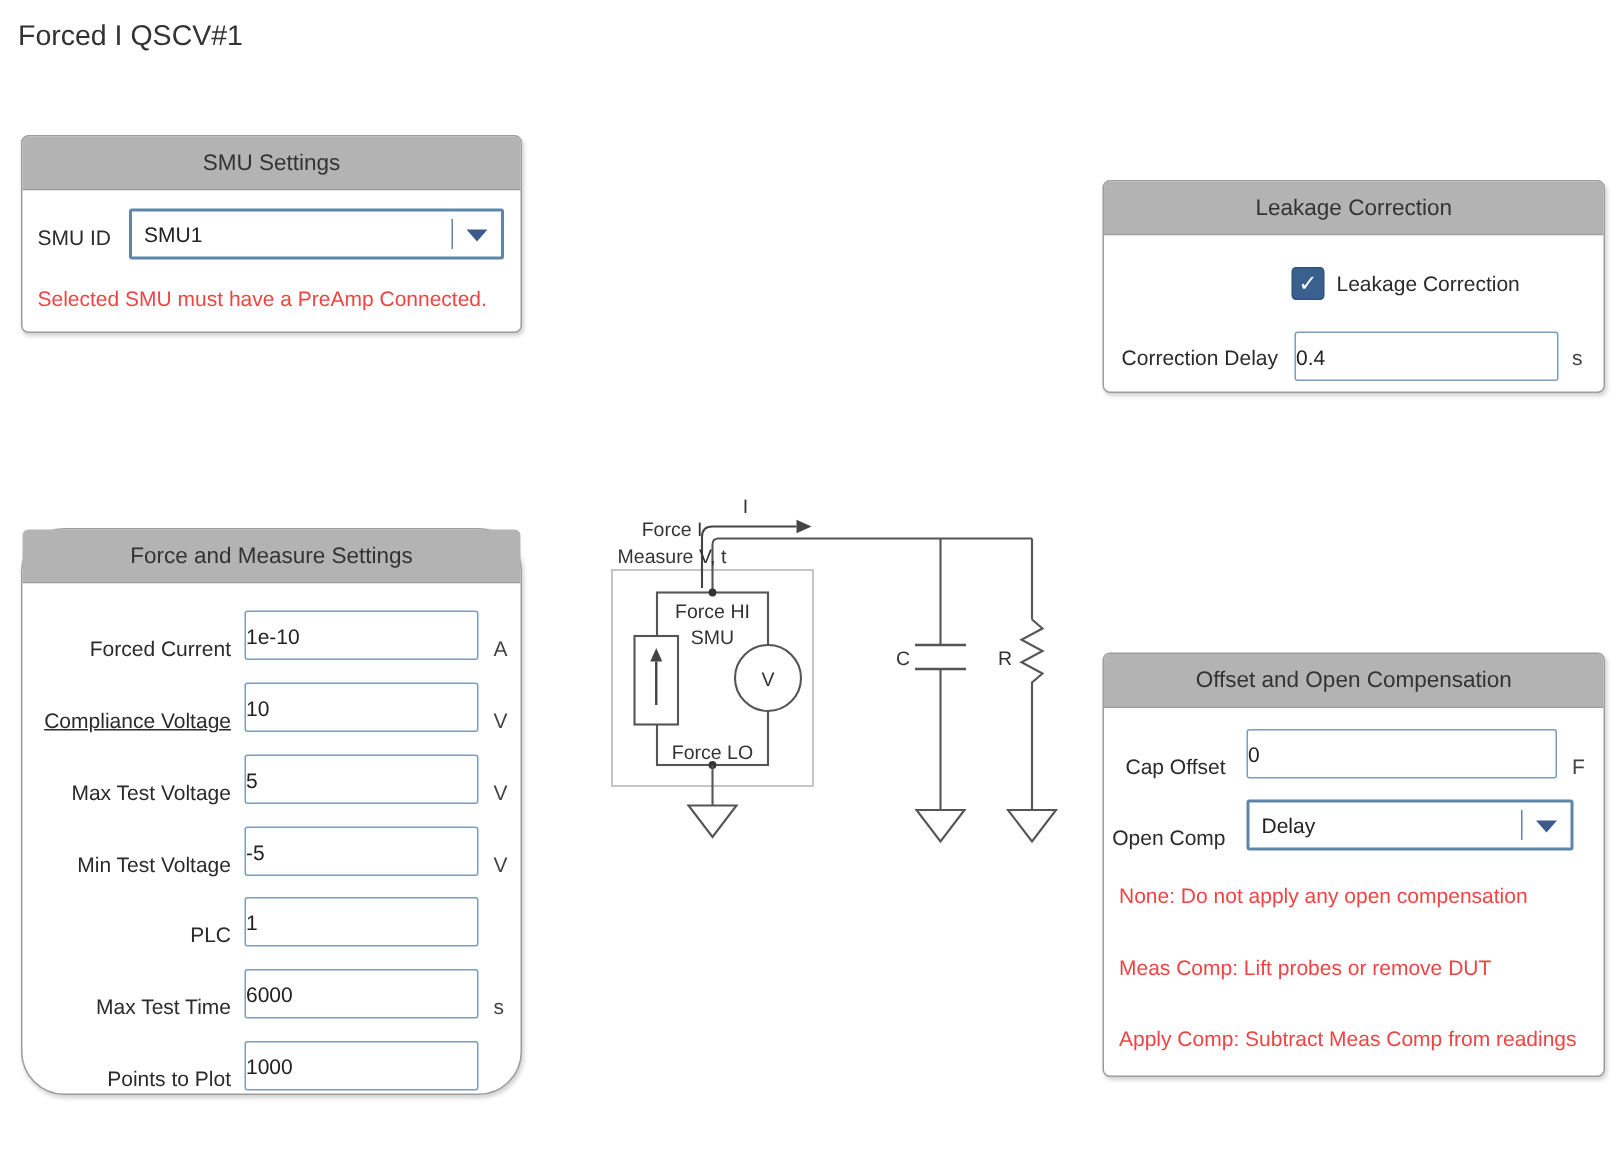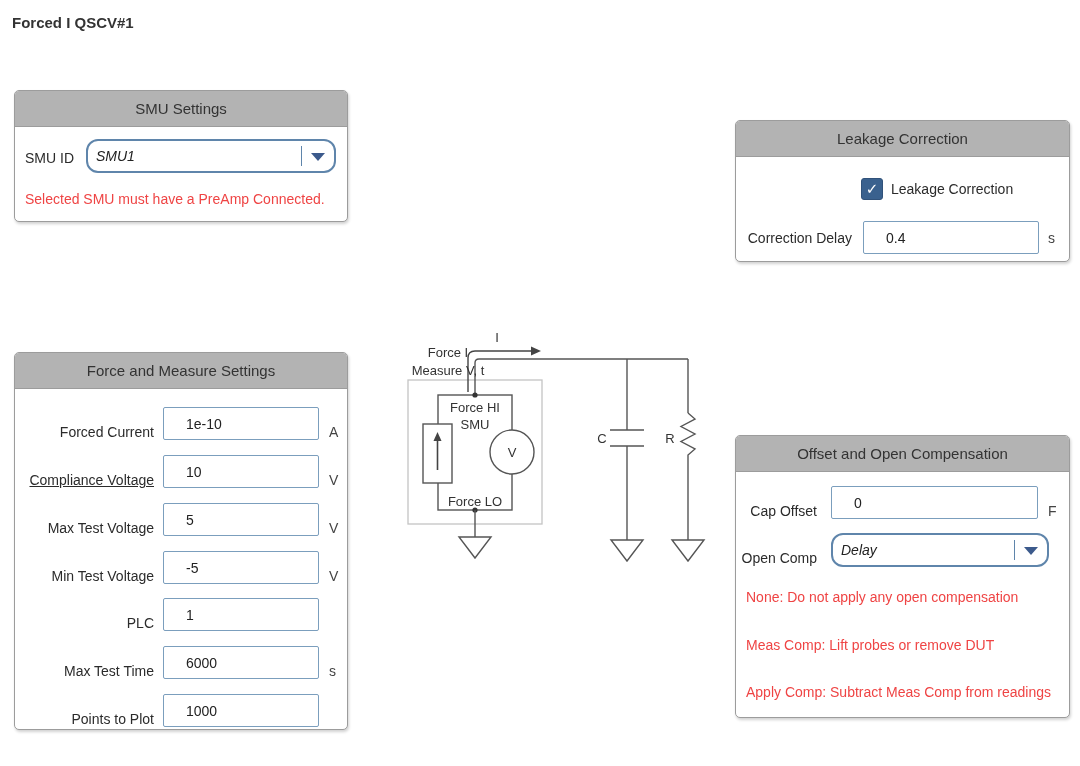--- a/index.html
+++ b/index.html
@@ -1,20 +1,20 @@
 <!DOCTYPE html>
 <html><head>
 <meta charset="utf-8">
 <style>
   * { margin:0; padding:0; box-sizing:border-box; }
   html,body { background:#fff; }
   body { font-family:"Liberation Sans","DejaVu Sans",sans-serif; color:#2b2b2b; }
   #stage { position:relative; width:1080px; height:766px; background:#fff; overflow:hidden; }
 
-  .page-title { position:absolute; left:12px; top:14px; font-size:15px; font-weight:bold; color:#333; }
+  .page-title { position:absolute; left:12px; top:14px; font-size:19px; font-weight:normal; color:#333; }
 
   
   .tabgroup { position:absolute; left:768px; top:12px; width:269px; height:36px; display:flex;
               border:1px solid #b0b0b0; border-radius:6px; overflow:hidden; background:#fff;
               box-shadow:0 1px 2px rgba(0,0,0,0.15); }
   .tab { flex:1; display:flex; align-items:center; justify-content:center; font-size:14.5px; font-weight:bold; cursor:default; }
   .tab.selected { background:#a7bfd8; color:#f4f7fa; }
   .tab.unselected { background:#fff; color:#222; border-left:1px solid #c9c9c9; }
 
   
@@ -22,23 +22,23 @@
            box-shadow:1px 2px 3px rgba(0,0,0,0.18); }
   .panel-header { position:absolute; left:0; top:0; width:100%; height:36px; background:#b3b3b3;
                   border-bottom:1px solid #9c9c9c; border-radius:4px 4px 0 0;
                   display:flex; align-items:center; justify-content:center;
                   font-size:15px; color:#333; }
 
   .lbl { font-size:14px; color:#2b2b2b; white-space:nowrap; }
   .note { font-size:14px; color:#ef4444; white-space:nowrap; }
 
   .tinput { position:absolute; height:33px; border:1px solid #7b9ebd; border-radius:2px;
-            font-family:inherit; font-size:14px; color:#222; padding:0 22px; background:#fff; outline:none; }
+            font-family:inherit; font-size:14px; color:#222; padding:0 0; background:#fff; outline:none; }
 
-  .dropdown { position:absolute; height:34px; border:2px solid #5f85ab; border-radius:12px; background:#fff;font-style:italic; }
+  .dropdown { position:absolute; height:34px; border:2px solid #5f85ab; border-radius:2px; background:#fff; }
   .dd-value { position:absolute; left:8px; top:0; height:100%; display:flex; align-items:center; font-size:14px; color:#222; }
   .dd-sep { position:absolute; right:32px; top:5px; bottom:5px; width:1px; background:#5f85ab; }
   .dd-arrow { position:absolute; right:9px; top:50%; margin-top:-3px; width:0; height:0;
               border-left:7px solid transparent; border-right:7px solid transparent; border-top:8px solid #3c5a8c; }
 
   .checkbox { position:absolute; width:22px; height:22px; background:#3a618e; border:1px solid #31527a;
               border-radius:3px; display:flex; align-items:center; justify-content:center;
               color:#fff; font-size:15px; font-weight:bold; }
 
   .unit { position:absolute; font-size:14px; color:#444; }
@@ -68,21 +68,21 @@
     <div class="panel-header">Leakage Correction</div>
     <div class="checkbox" style="left:125px; top:57px;">
       <span>✓</span>
     </div>
     <span class="lbl" style="position:absolute; left:155px; top:68px; transform:translateY(-50%);">Leakage Correction</span>
     <span class="lbl" style="position:absolute; right:217px; top:117px; transform:translateY(-50%);">Correction Delay</span>
     <input class="tinput" style="left: 127px; top: 100px; width: 176px;" value="0.4">
     <span class="unit" style="left:312px; top:117px; transform:translateY(-50%);">s</span>
   </div>
 
-  <div class="panel" style="left:14px; top:352px; width:334px; height:378px;">
+  <div class="panel" style="left:14px; top:352px; width:334px; height:378px;border-radius:29px;">
     <div class="panel-header">Force and Measure Settings</div>
 
     <span class="lbl" style="position:absolute; right:193px; top:71px;">Forced Current</span>
     <input class="tinput" style="left: 148px; top: 54px; width: 156px;" value="1e-10">
     <span class="unit" style="left:314px; top:71px;">A</span>
 
     <span class="lbl" style="position:absolute; right:193px; top:119px;text-decoration:underline;">Compliance Voltage</span>
     <input class="tinput" style="left: 148px; top: 102px; width: 156px;" value="10">
     <span class="unit" style="left:314px; top:119px;">V</span>
 

